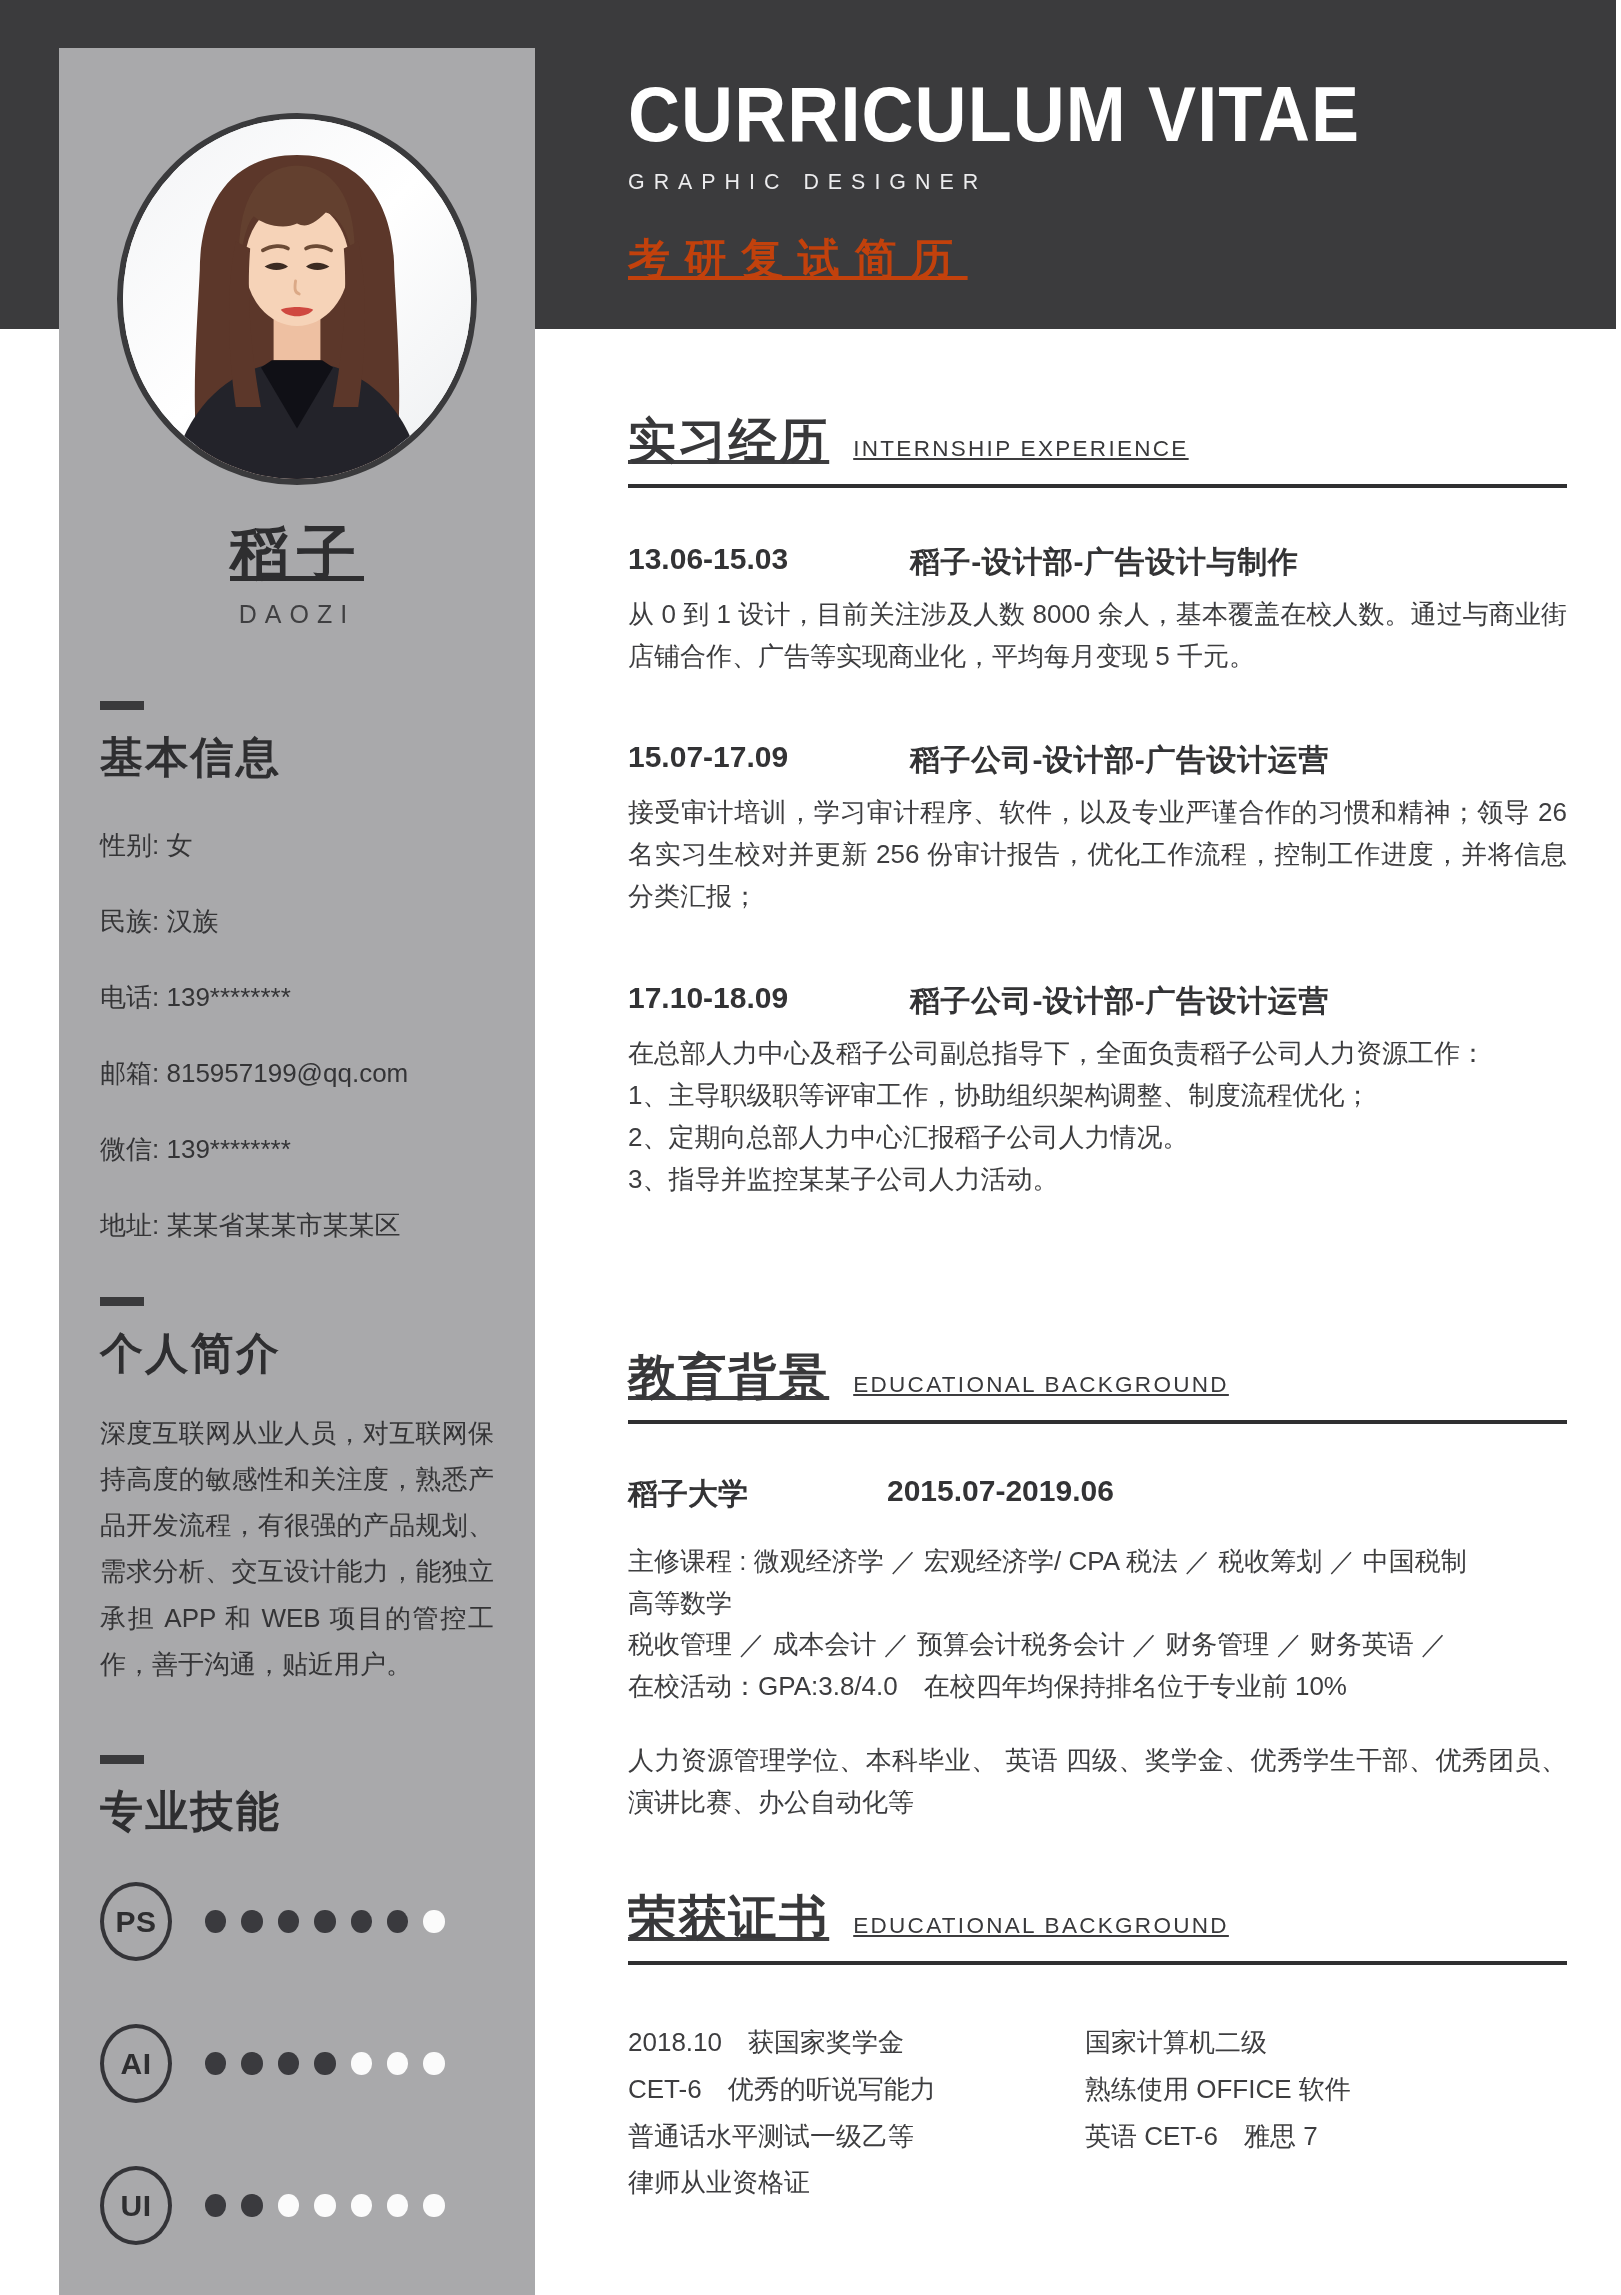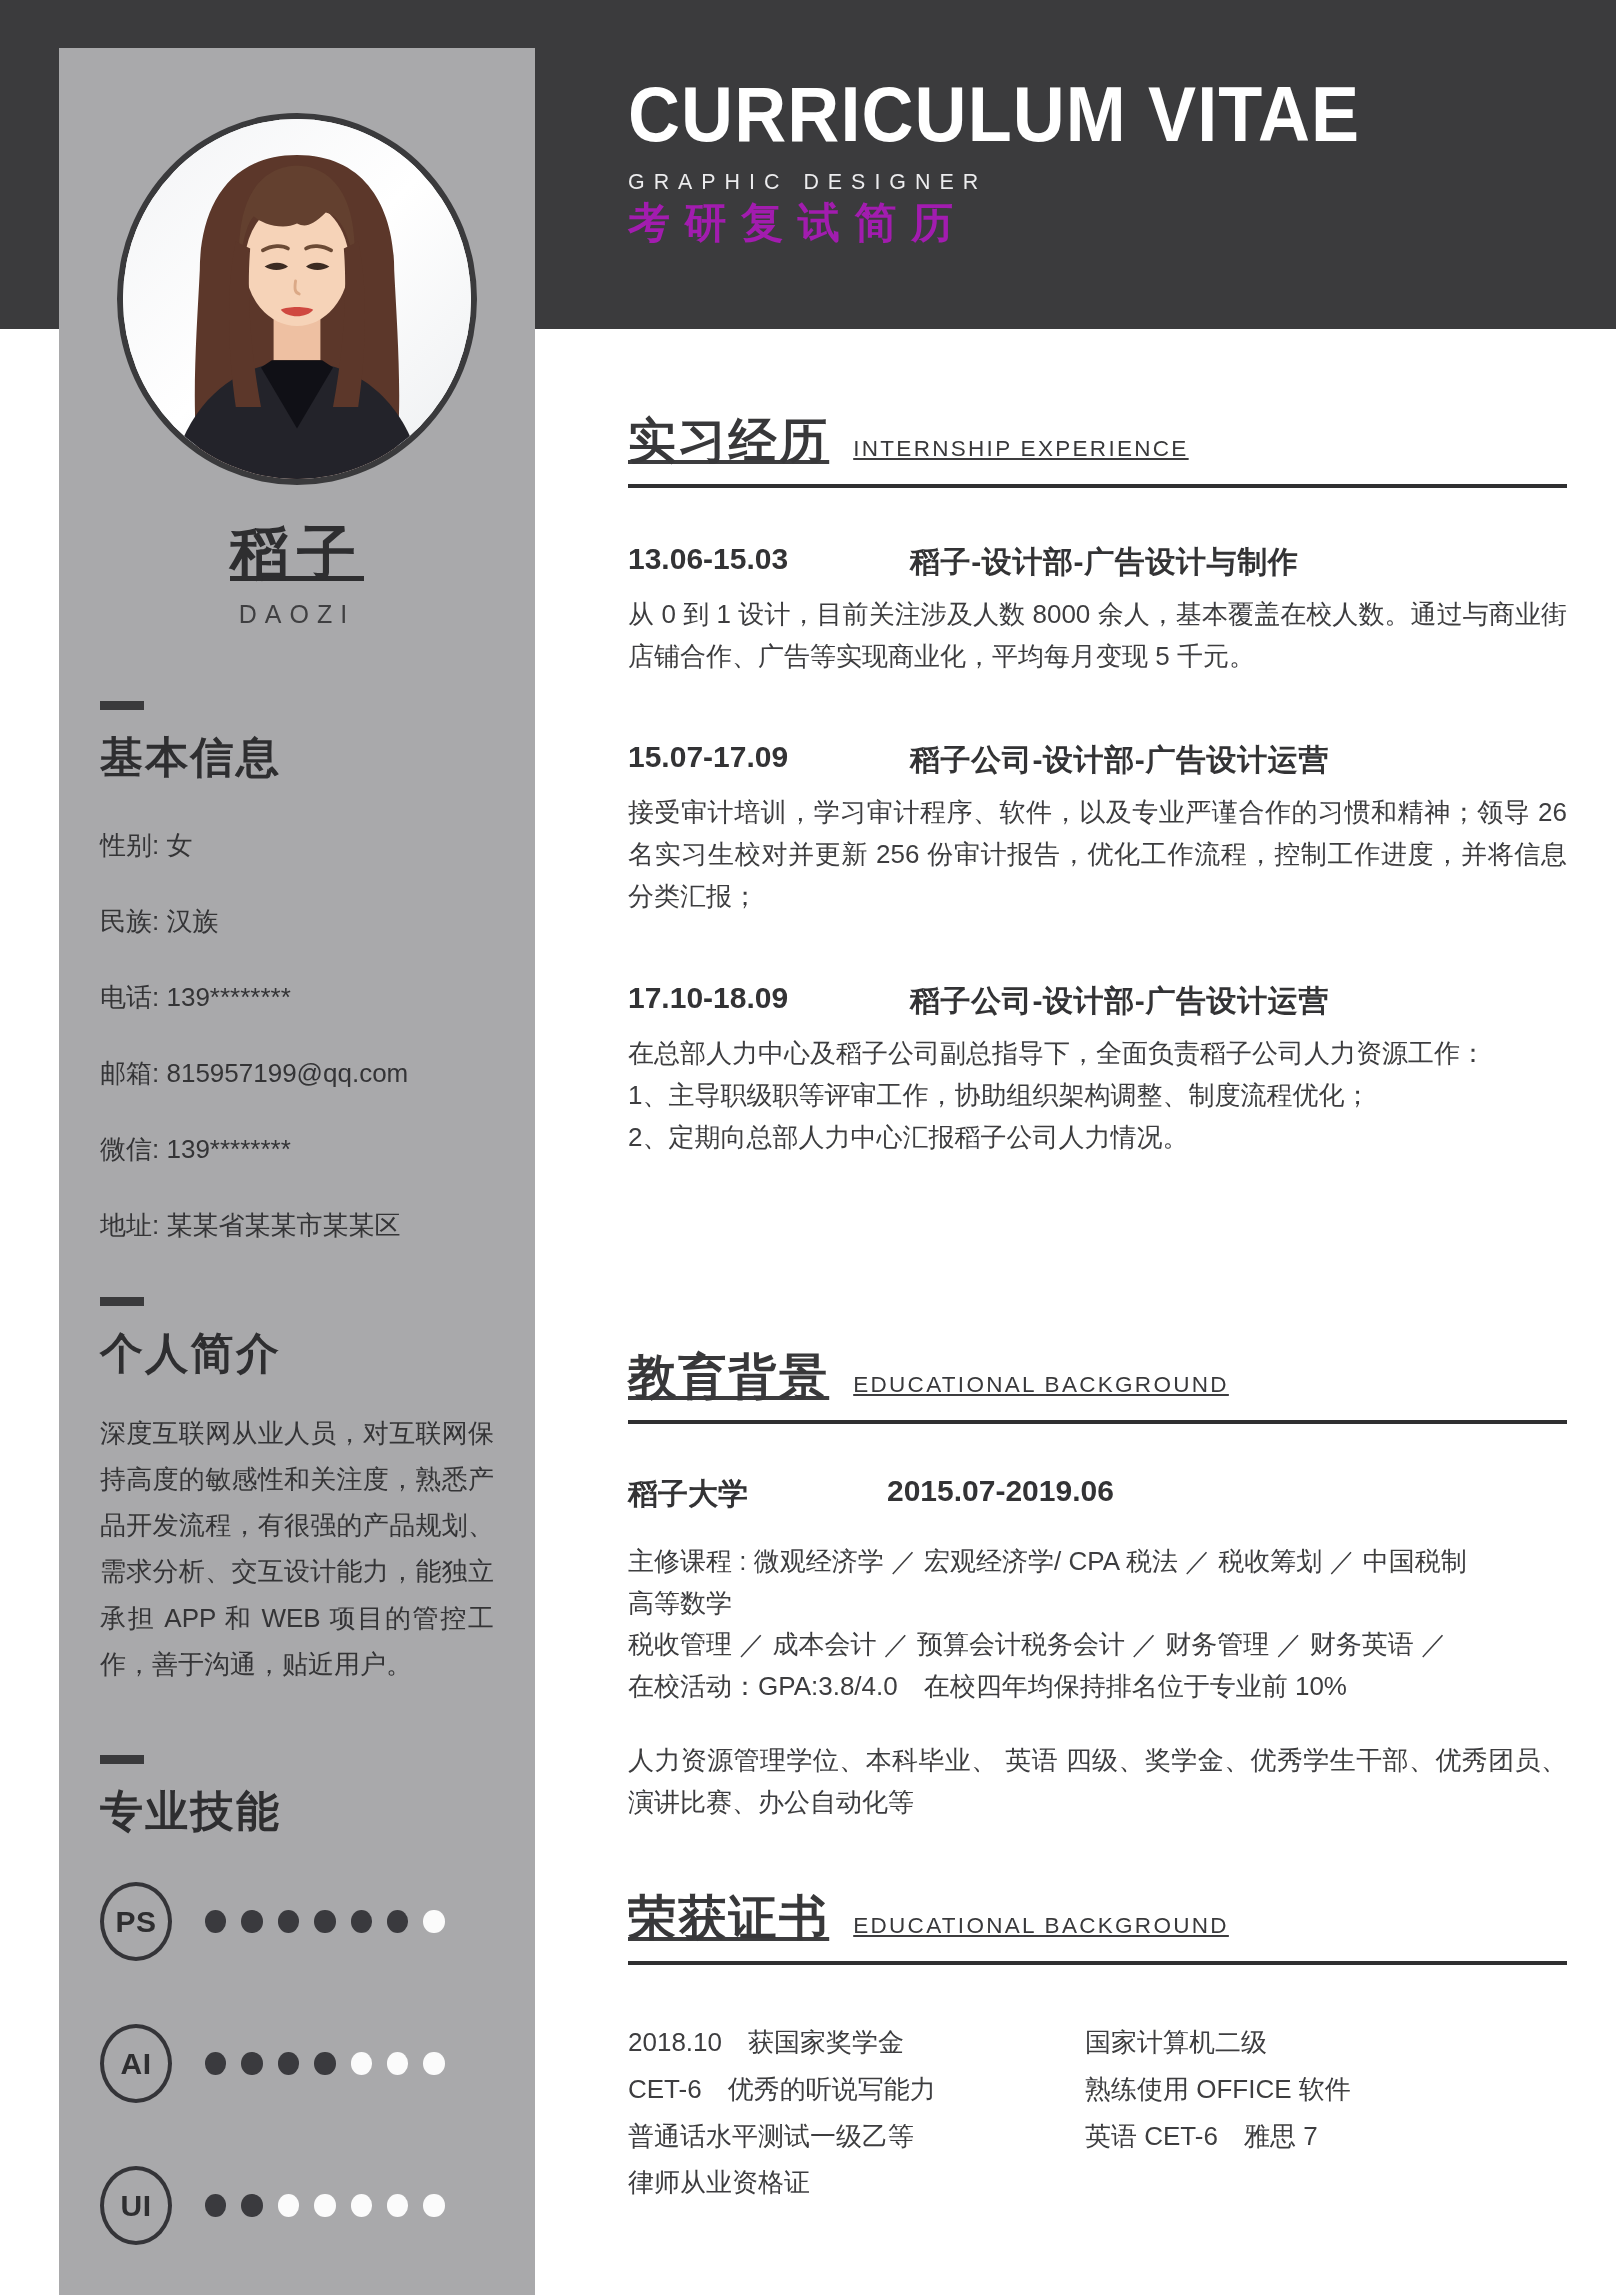--- a/index.html
+++ b/index.html
@@ -16,21 +16,21 @@
   body{font-family:"Liberation Sans","DejaVu Sans",sans-serif;color:var(--body);}
   .page{position:relative;width:1616px;height:2295px;background:#ffffff;overflow:hidden;}
 
   
   .topband{position:absolute;left:0;top:0;width:1622px;height:329px;background:var(--band);}
 
   
   .header{position:absolute;left:628px;top:72px;width:946px;color:#ffffff;}
   .header .cv-title{font-size:72px;font-weight:700;letter-spacing:1.1px;line-height:1.1;transform:scaleY(1.08);transform-origin:left top;white-space:nowrap;}
   .header .cv-sub{margin-top:19px;font-size:21.4px;font-weight:500;letter-spacing:9px;color:#ececee;}
-  .header .cv-tagline{font-size:42px;font-weight:600;letter-spacing:14.6px;color:#a21caf;white-space:nowrap;}
+  .header .cv-tagline{margin-top:36px;font-size:42px;font-weight:600;letter-spacing:14.6px;color:#c2410c;white-space:nowrap;text-decoration:underline;}
 
   
   .sidebar{position:absolute;left:59px;top:48px;width:476px;height:2248px;background:var(--sidebar);padding:65px 41px 0 41px;}
   .photo-wrap{width:360px;height:372px;margin:0 auto;border:6.8px solid #3a3a3c;border-radius:50%;overflow:hidden;background:#ffffff;}
   .photo-wrap svg{display:block;width:100%;height:100%;}
   .side-name{margin-top:29px;text-align:center;font-size:59px;font-weight:700;letter-spacing:8px;color:#2e2e30;text-decoration:underline;}
   .side-name-en{margin-top:5.6px;text-align:center;font-size:25px;font-weight:500;letter-spacing:8px;color:#3f3f41;}
   .dash{width:44px;height:9px;background:#3a3a3c;}
   .side-sec-basic{margin-top:72px;}
   .side-heading{margin-top:19px;font-size:43px;font-weight:700;color:#2e2e30;letter-spacing:2.3px;}
@@ -234,20 +234,21 @@
 
       <div class="entry">
         <div class="entry-head">
           <span class="entry-period">17.10-18.09</span>
           <span class="entry-title">稻子公司-设计部-广告设计运营</span>
         </div>
         <div class="entry-body">
           <p>在总部人力中心及稻子公司副总指导下，全面负责稻子公司人力资源工作：</p>
           <p>1、主导职级职等评审工作，协助组织架构调整、制度流程优化；</p>
           <p>2、定期向总部人力中心汇报稻子公司人力情况。</p>
+          <p>3、指导并监控某某子公司人力活动。</p>
         </div>
       </div>
     </section>
 
     <section class="sec sec-education">
       <div class="sec-head">
         <span class="zh">教育背景</span>
         <span class="en">EDUCATIONAL BACKGROUND</span>
       </div>
       <div class="sec-rule"></div>

